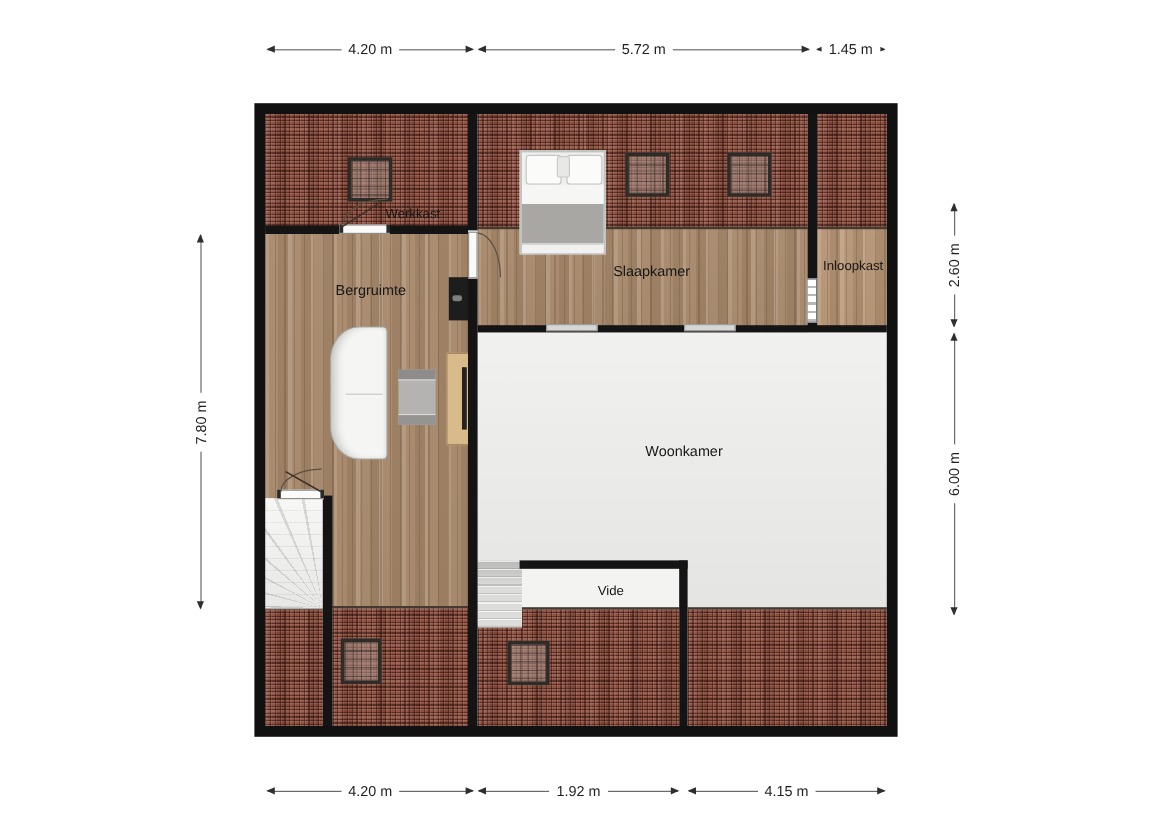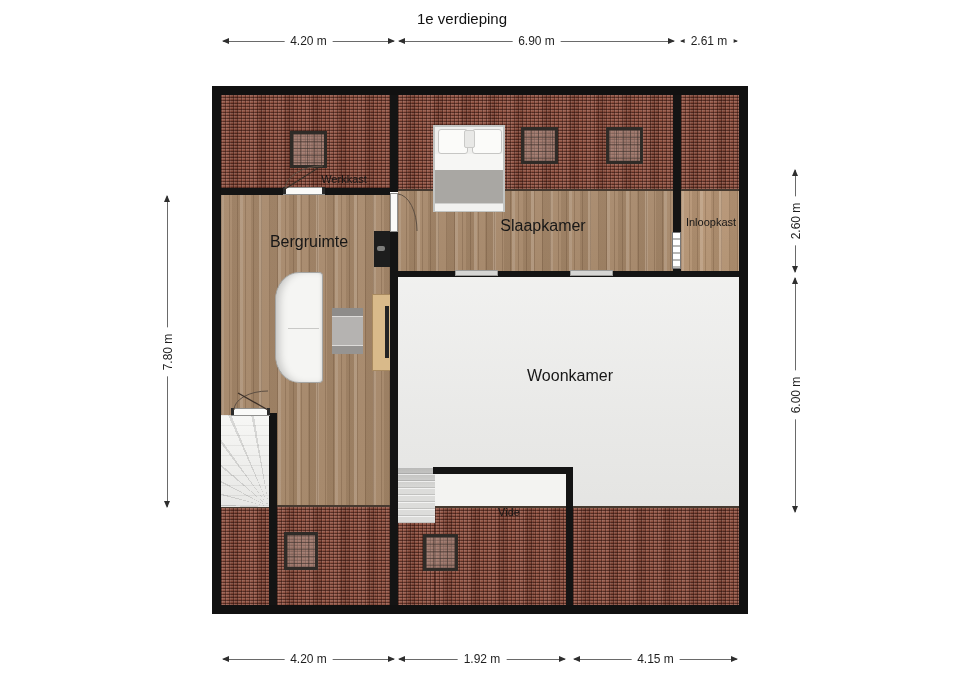--- a/index.html
+++ b/index.html
@@ -92,30 +92,29 @@
   .dim-h .al{position:absolute;left:0;top:3px;width:0;height:0;border-top:3px solid transparent;border-bottom:3px solid transparent;border-right:7px solid #2e2e2e;}
   .dim-h .ar{position:absolute;right:0;top:3px;width:0;height:0;border-top:3px solid transparent;border-bottom:3px solid transparent;border-left:7px solid #2e2e2e;}
   .dim-h .dtext{position:absolute;left:50%;top:6px;transform:translate(-50%,-50%);background:#fff;padding:0 6px;white-space:nowrap;line-height:14px;}
   .dim-v{width:13px;}
   .dim-v .dl{top:1px;bottom:1px;left:6px;width:1px;}
   .dim-v .au{position:absolute;top:0;left:3px;width:0;height:0;border-left:3px solid transparent;border-right:3px solid transparent;border-bottom:7px solid #2e2e2e;}
   .dim-v .ad{position:absolute;bottom:0;left:3px;width:0;height:0;border-left:3px solid transparent;border-right:3px solid transparent;border-top:7px solid #2e2e2e;}
   .dim-v .dtext{position:absolute;top:50%;left:7px;transform:translate(-50%,-50%) rotate(-90deg);background:#fff;padding:0 6px;white-space:nowrap;line-height:13px;}
 
   
-  .room-label{position:absolute;transform:translate(-50%,-50%);color:#171717;font-size:16px;white-space:nowrap;}
+  .room-label{position:absolute;transform:translate(-50%,-50%);color:#171717;font-size:12px;white-space:nowrap;}
   .room-label.small{font-size:11px;}
   #title{position:absolute;left:330px;top:10px;width:264px;text-align:center;font-size:15px;color:#111;}
 </style>
 </head>
 <body>
 
 <div id="stage">
 
-  <div id="title">1e verdieping</div>
 
   <div class="abs tiles" style="left:221px;top:95px;width:169px;height:95px;"></div>
   <div class="abs tiles" style="left:398px;top:95px;width:275px;height:95px;"></div>
   <div class="abs tiles" style="left:681px;top:95px;width:58px;height:95px;"></div>
 
   <div class="abs wood" style="left:221px;top:190px;width:169px;height:317px;"></div>
   <div class="abs wood" style="left:398px;top:190px;width:275px;height:87px;"></div>
   <div class="abs wood wood-light" style="left:681px;top:190px;width:58px;height:82px;"></div>
 
   <div class="abs gray-floor" style="left:398px;top:277px;width:341px;height:231px;"></div>
@@ -189,39 +188,39 @@
     <line x1="268" y1="410" x2="238" y2="393" stroke="#3c3028" stroke-width="1.3"></line>
   </svg>
 
   <div class="abs" style="left:212px;top:86px;width:536px;height:528px;border:9px solid #111;box-sizing:border-box;"></div>
 
   <div class="room-label small" style="left:344px;top:179px;">Werkkast</div>
   <div class="room-label" style="left:309px;top:242px;">Bergruimte</div>
   <div class="room-label" style="left:543px;top:226px;">Slaapkamer</div>
   <div class="room-label small" style="left:711px;top:222px;">Inloopkast</div>
   <div class="room-label" style="left:570px;top:376px;">Woonkamer</div>
-  <div class="room-label small" style="left:509px;top:493px;margin-top:19px;">Vide</div>
+  <div class="room-label small" style="left:509px;top:493px;">Vide</div>
 
   <div class="dim dim-h" style="left:222px;top:35px;width:173px;">
     <span class="dl"></span>
       <span class="al"></span>
       <span class="ar"></span>
     <span class="dtext">4.20 m</span>
   </div>
   <div class="dim dim-h" style="left:398px;top:35px;width:277px;">
     <span class="dl"></span>
       <span class="al"></span>
       <span class="ar"></span>
-    <span class="dtext">6.90 m</span>
+    <span class="dtext">5.72 m</span>
   </div>
   <div class="dim dim-h" style="left:680px;top:35px;width:58px;">
     <span class="dl"></span>
       <span class="al"></span>
       <span class="ar"></span>
-    <span class="dtext">2.61 m</span>
+    <span class="dtext">1.45 m</span>
   </div>
 
   <div class="dim dim-h" style="left:222px;top:653px;width:173px;">
     <span class="dl"></span>
       <span class="al"></span>
       <span class="ar"></span>
     <span class="dtext">4.20 m</span>
   </div>
   <div class="dim dim-h" style="left:398px;top:653px;width:168px;">
     <span class="dl"></span>

